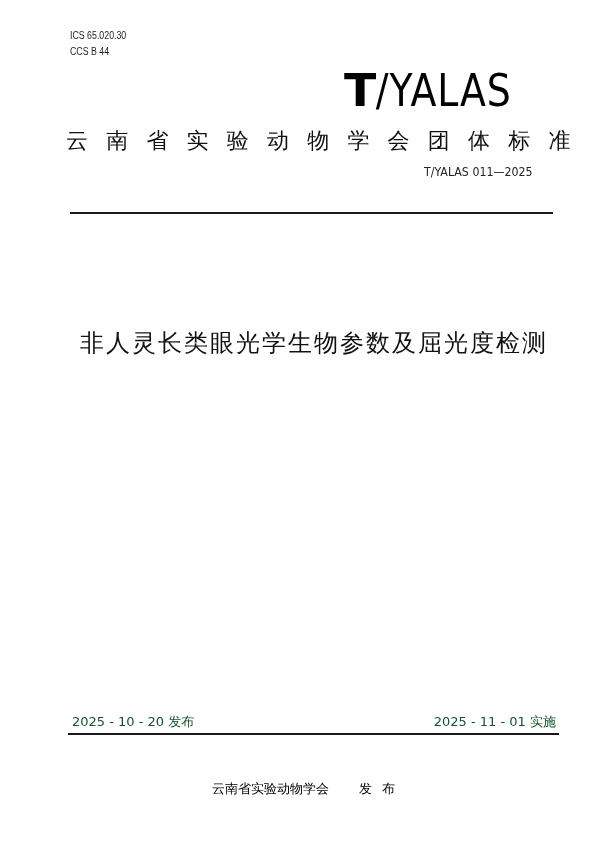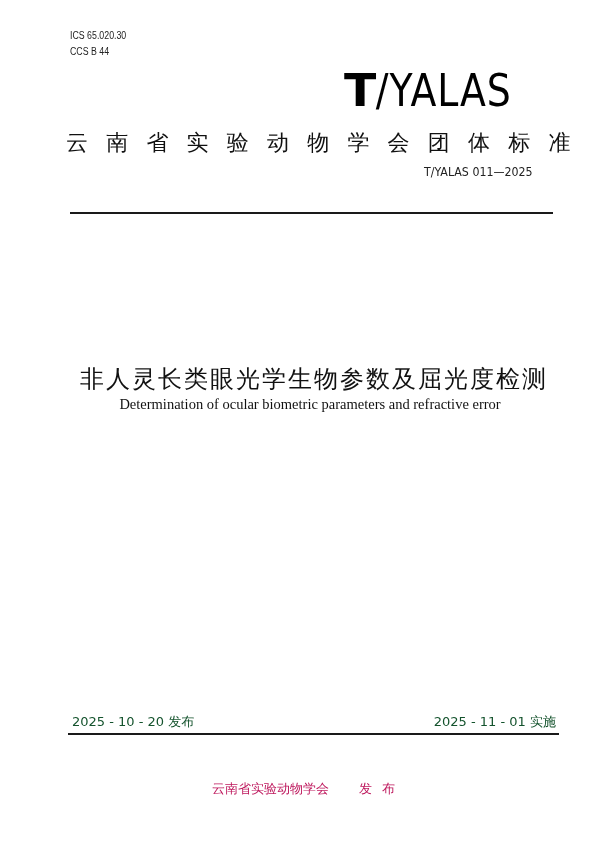--- a/index.html
+++ b/index.html
@@ -42,21 +42,21 @@
     }
     #org-code .big-t {
       font-weight: bold;
       display: inline-block;
       transform: scaleX(1.25);
       transform-origin: left center;
       margin-right: 6px;
     }
 
     #std-type {
-      font-family: Liberation Serif, serif;
+      font-family: Liberation Mono, monospace;
       font-size: 22px;
       line-height: 26px;
       top: 130px;
       left: 66px;
       letter-spacing: 18.2px;
       color: #111;
       text-align: center;
     }
 
     #std-number {
@@ -79,21 +79,20 @@
     #bottom-rule { top: 733px; left: 68px; width: 491px; }
 
     #title-cn {
       font-family: "DejaVu Sans", sans-serif;
       font-size: 24px;
       line-height: 30px;
       top: 328px;
       left: 80px;
       letter-spacing: 2px;
       color: #111;
-      margin-top: 36px;
     }
 
     #title-en {
       position: absolute;
       top: 395px;
       left: 100px;
       width: 420px;
       text-align: center;
       font-family: "Liberation Serif", serif;
       font-size: 14.5px;
@@ -111,21 +110,21 @@
     }
     #issue-date { left: 72px; }
     #impl-date { right: 44px; text-align: right; }
 
     #issuer {
       font-family: "DejaVu Sans", sans-serif;
       font-size: 13px;
       line-height: 16px;
       top: 781px;
       left: 212px;
-      color: #be185d;
+      color: #000000;
     }
     #issuer .issue-verb {
       margin-left: 30px;
       letter-spacing: 10px;
     }
   </style>
 </head>
 <body>
 
 <div id="ics" class="abs class-code">ICS  65.020.30</div>
@@ -135,21 +134,20 @@
 
 <div id="std-type" class="abs">云南省实验动物学会团体标准</div>
 
 <div id="std-number" class="abs">T/YALAS 011—2025</div>
 
 <div id="top-rule" class="rule"></div>
 
 <div id="title-cn" class="abs">非人灵长类眼光学生物参数及屈光度检测</div>
 
 <div id="title-en">
-  <div>Determination of ocular biometric parameters and refractive error</div>
 </div>
 
 <div id="issue-date" class="abs date">2025 - 10 - 20 发布</div>
 <div id="impl-date" class="abs date">2025 - 11 - 01 实施</div>
 
 <div id="bottom-rule" class="rule"></div>
 
 <div id="issuer" class="abs"><span>云南省实验动物学会</span><span class="issue-verb">发布</span></div>
 
 </body></html>

